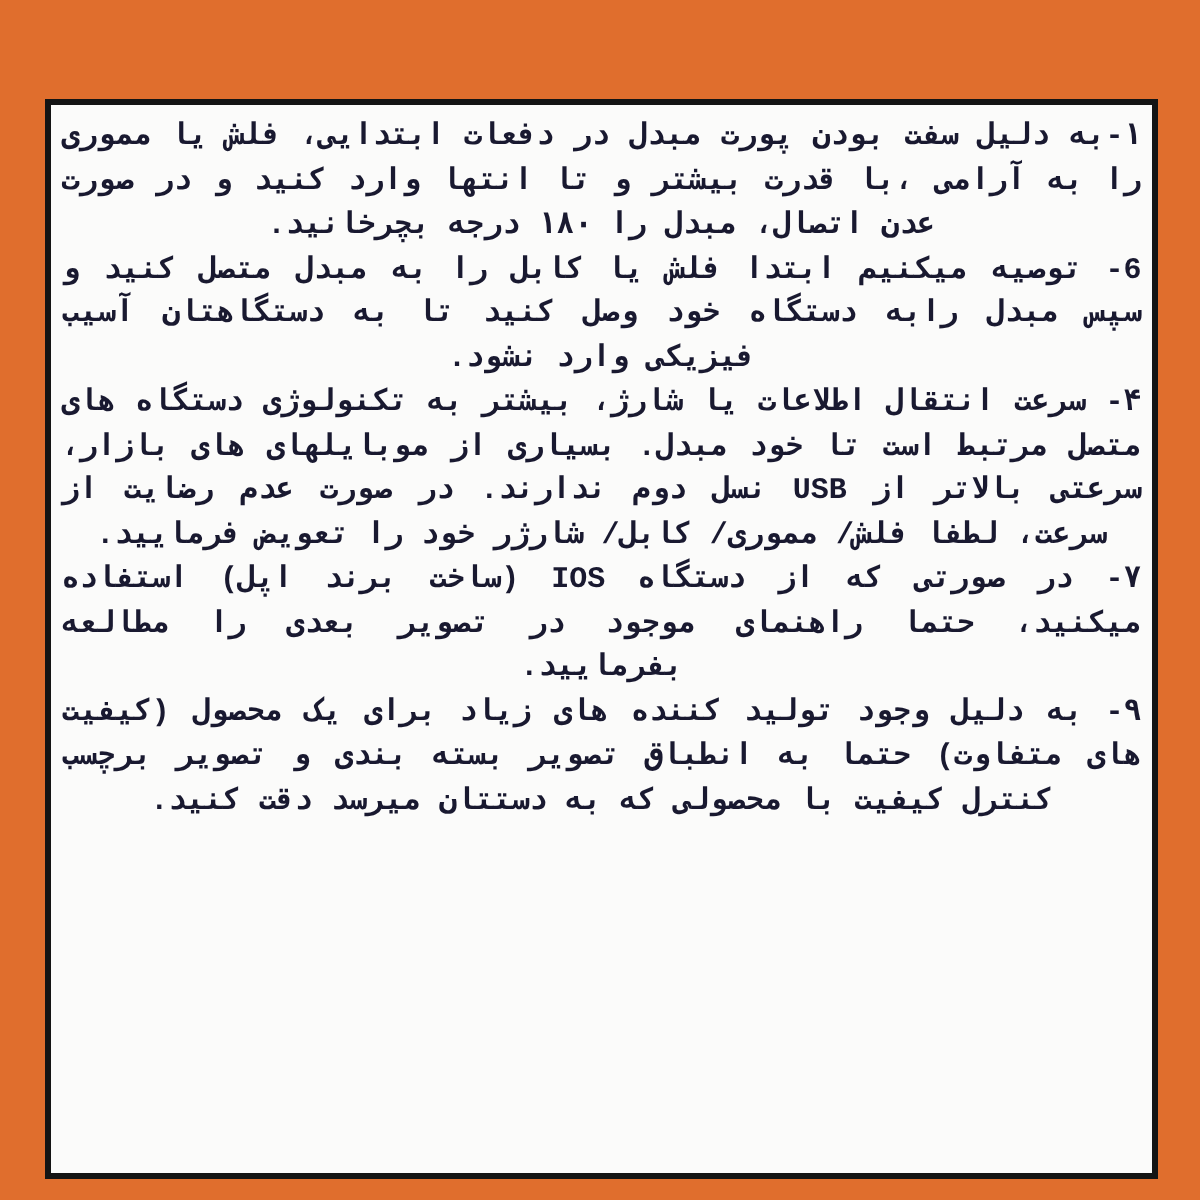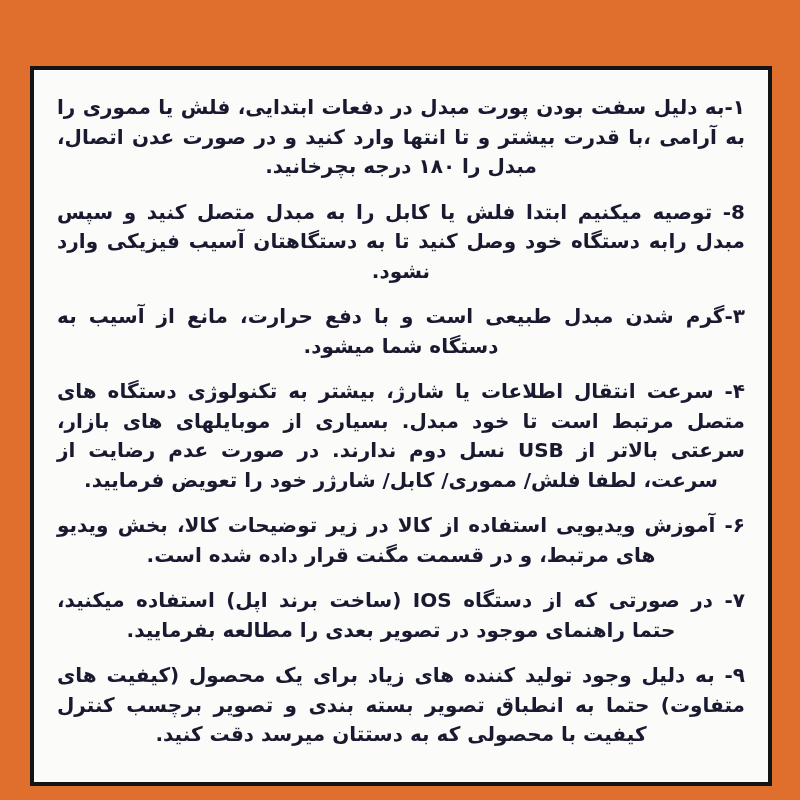--- a/index.html
+++ b/index.html
@@ -15,39 +15,37 @@
     color:#FFFFFF; font-size:33px; font-weight:700;
   }
   .sheet {
     position:absolute; top:66px; left:30px; width:742px; height:720px;
     box-sizing:border-box; overflow:hidden;
     background:#FBFBFA; border:4px solid #141414;
     padding:7px 7px 6px;
     color:#191930; font-size:20px; line-height:29.5px;
     text-align:justify; text-align-last:center;
   }
-  .sheet p { margin:16px; padding:0; }
+  .sheet p { margin:0; padding:0;font-family:Liberation Mono, monospace; }
   .underline {
     text-decoration:underline;
     text-decoration-thickness:2px;
     text-underline-offset:4px;
   }
 </style>
 </head>
 <body>
 
 <div class="page">
 
   <header class="header" dir="rtl">
   </header>
 
   <main class="sheet" dir="rtl">
     <p>۱-به دلیل سفت بودن پورت مبدل در دفعات ابتدایی، فلش یا مموری را به آرامی ،با قدرت بیشتر و تا انتها وارد کنید و در صورت عدن اتصال، مبدل را ۱۸۰ درجه بچرخانید.</p>
-    <p>8- توصیه میکنیم ابتدا فلش یا کابل را به مبدل متصل کنید و سپس مبدل رابه دستگاه خود وصل کنید تا به دستگاهتان آسیب فیزیکی وارد نشود.</p>
-    <p>۳-گرم شدن مبدل طبیعی است و با دفع حرارت، مانع از آسیب به دستگاه شما میشود.</p>
+    <p>6- توصیه میکنیم ابتدا فلش یا کابل را به مبدل متصل کنید و سپس مبدل رابه دستگاه خود وصل کنید تا به دستگاهتان آسیب فیزیکی وارد نشود.</p>
     <p>۴- سرعت انتقال اطلاعات یا شارژ، بیشتر به تکنولوژی دستگاه های متصل مرتبط است تا خود مبدل. بسیاری از موبایلهای های بازار، سرعتی بالاتر از USB نسل دوم ندارند. در صورت عدم رضایت از سرعت، لطفا فلش/ مموری/ کابل/ شارژر خود را تعویض فرمایید.</p>
-    <p>۶- آموزش ویدیویی استفاده از کالا در زیر توضیحات کالا، بخش ویدیو های مرتبط، و در قسمت مگنت قرار داده شده است.</p>
     <p>۷- در صورتی که از دستگاه IOS (ساخت برند اپل) استفاده میکنید، حتما راهنمای موجود در تصویر بعدی را مطالعه بفرمایید.</p>
     <p>۹- به دلیل وجود تولید کننده های زیاد برای یک محصول (کیفیت های متفاوت) حتما به انطباق تصویر بسته بندی و تصویر برچسب کنترل کیفیت با محصولی که به دستتان میرسد دقت کنید.</p>
 
   </main>
 
 </div>
 
 </body></html>

